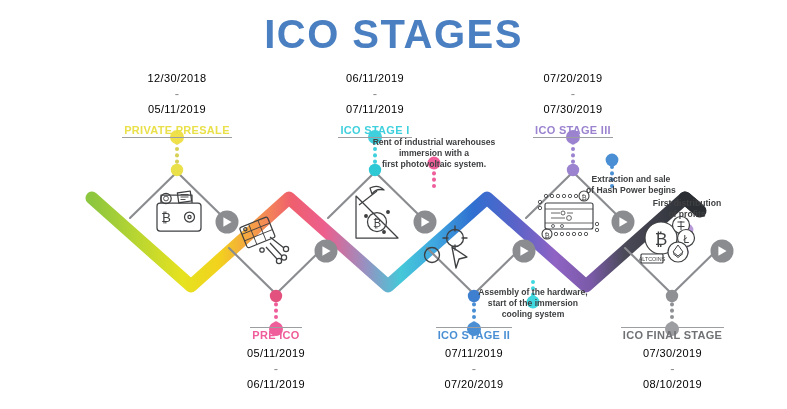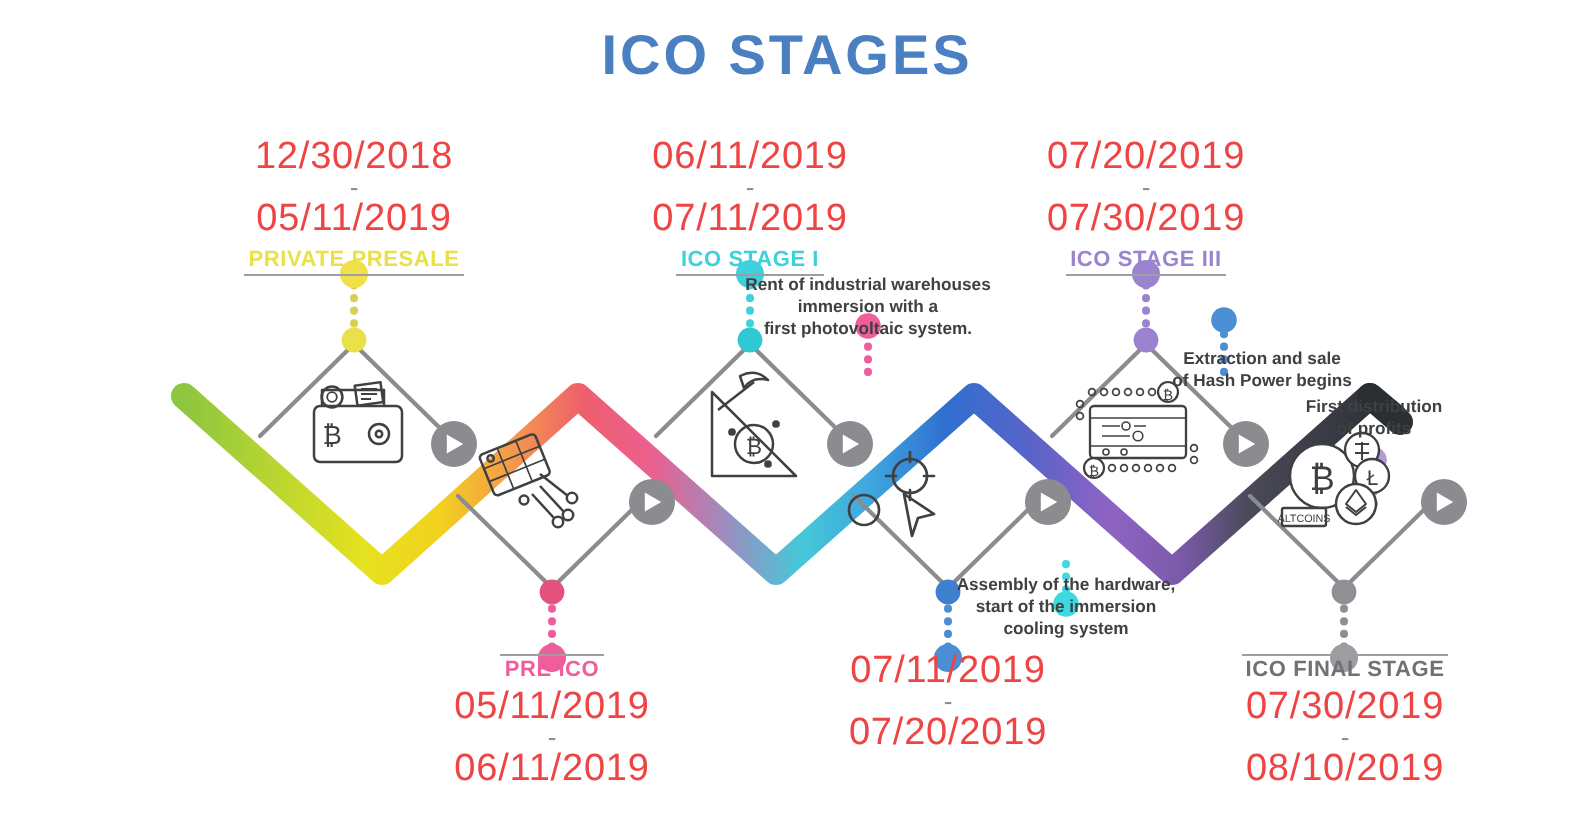--- a/index.html
+++ b/index.html
@@ -6,30 +6,30 @@
   body{
     width:787px;height:409px;background:#ffffff;
     font-family:"Liberation Sans", sans-serif;
     overflow:hidden;position:relative;
   }
   #stage{position:absolute;inset:0;width:787px;height:409px;}
 
   
   #title{
     position:absolute;top:12px;left:0;width:787px;text-align:center;
-    font-size:28px;font-weight:bold;letter-spacing:1.5px;
+    font-size:40px;font-weight:bold;letter-spacing:1.5px;
     color:#4a7fc1;
   }
 
   
   #art{position:absolute;top:0;left:0;width:787px;height:409px;}
 
   
   .blk{position:absolute;text-align:center;color:#58595b;}
-  .date{font-size:19px;letter-spacing:.4px;color:#ef4444;white-space:nowrap;}
+  .date{font-size:11px;letter-spacing:.4px;color:#000000;white-space:nowrap;}
   .dash{font-size:13px;color:#8a8b8d;line-height:10px;}
   .stname{
     font-size:11px;font-weight:bold;letter-spacing:.3px;white-space:nowrap;
     border-bottom:1.6px solid #9c9ea1;display:inline-block;padding:0 2px 1px 2px;
   }
   .stname.over{border-bottom:none;border-top:1.6px solid #9c9ea1;padding:1px 2px 0 2px;}
   .note{
     position:absolute;text-align:center;font-size:8.6px;line-height:11px;
     font-weight:bold;color:#3f4042;white-space:nowrap;
   }
@@ -269,20 +269,21 @@
   </div>
 
   <div class="blk bot" style="left:196px;top:325px;width:160px;">
     <div><span class="stname over c-pink">PRE ICO</span></div>
     <div class="date">05/11/2019</div>
     <div class="dash">-</div>
     <div class="date">06/11/2019</div>
   </div>
 
   <div class="blk bot" style="left:394px;top:325px;width:160px;">
+    <div><span class="stname over c-blue">ICO STAGE II</span></div>
     <div class="date">07/11/2019</div>
     <div class="dash">-</div>
     <div class="date">07/20/2019</div>
   </div>
 
   <div class="blk bot" style="left:590px;top:325px;width:165px;text-align:center;">
     <div><span class="stname over c-gray">ICO FINAL STAGE</span></div>
     <div class="date">07/30/2019</div>
     <div class="dash">-</div>
     <div class="date">08/10/2019</div>

